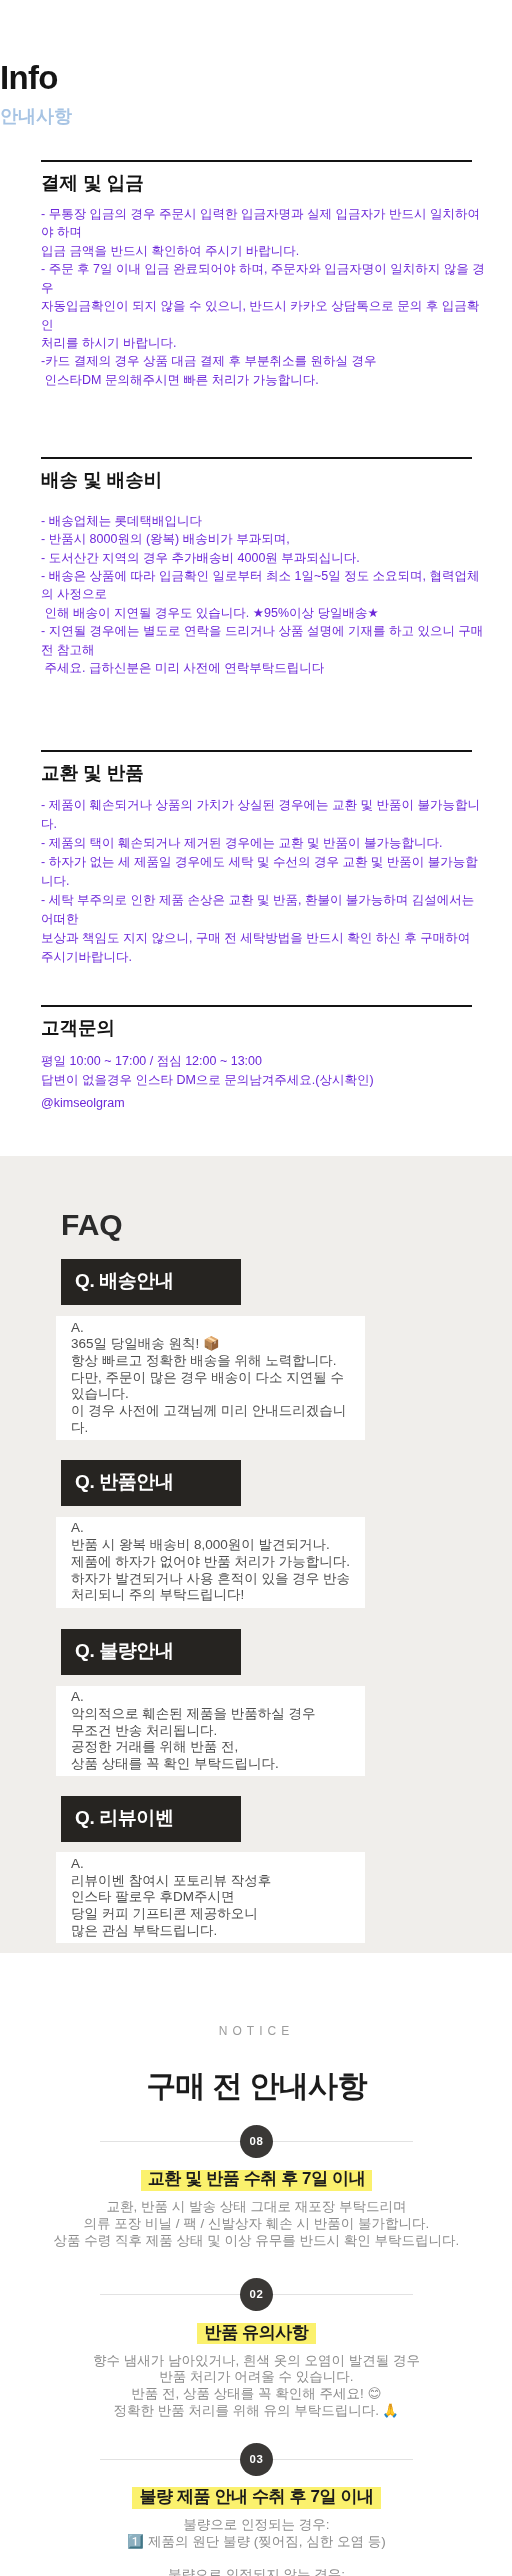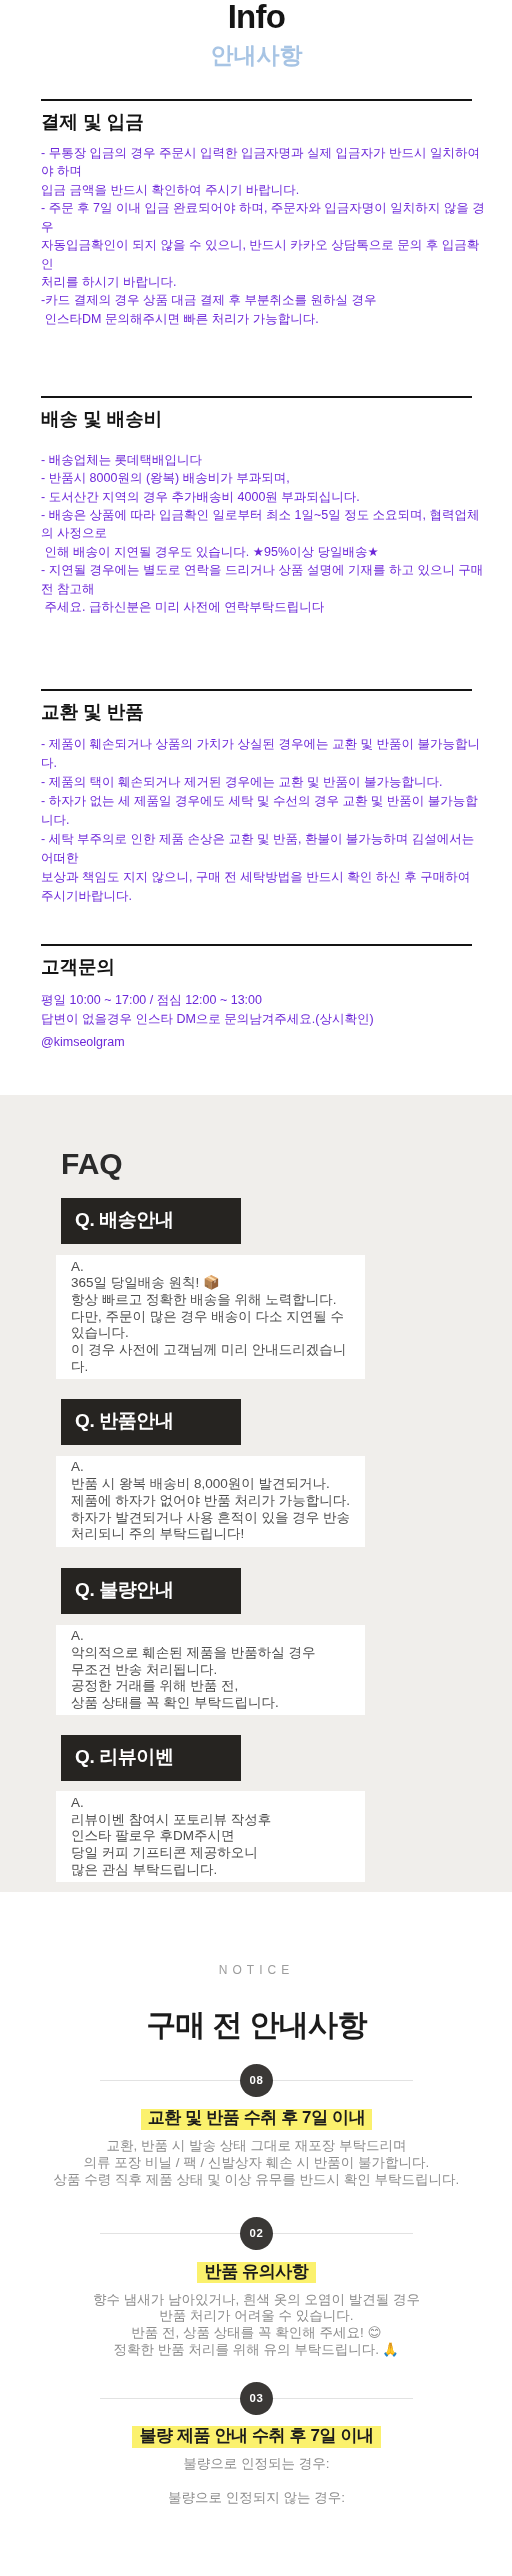--- a/index.html
+++ b/index.html
@@ -1,22 +1,22 @@
 <!DOCTYPE html>
 <html lang="ko" style="font-size:11.4px"><head>
 <meta charset="utf-8">
 <style>
   html,body { margin:0; padding:0; background:#ffffff; }
   body { font-family:"Liberation Sans","DejaVu Sans",sans-serif; }
   .page { position:relative; width:513px; height:2576px; margin:0 auto; background:#ffffff; overflow:hidden; }
 
   
-  .header { text-align:center; }
+  .header { padding-top:61px; }
   .header-title { font-size:33px; line-height:34px; font-weight:800; color:#151515; letter-spacing:-0.7px; }
-  .header-subtitle { margin-top:10.7px; font-size:23px; line-height:20px; color:#a7c4e4; font-weight:600; }
+  .header-subtitle { margin-top:10.7px; font-size:18px; line-height:20px; color:#a7c4e4; font-weight:600; }
 
   
   .divider { margin-left:41px; margin-right:41px; border-top:2.8px solid #141414; height:0; }
   .d1 { margin-top:34px; }
   .d2 { margin-top:68px; }
   .d3 { margin-top:73px; }
   .d4 { margin-top:38px; }
 
   
   .info-section { margin-left:41px; margin-right:26px; }
@@ -206,20 +206,21 @@
     <div>
       <div class="num-row n3">
         <div class="rule"></div>
         <div class="num-circle">03</div>
       </div>
       <div class="notice-heading">
         <span class="hl">불량 제품 안내 수취 후 7일 이내</span>
       </div>
       <div class="notice-body">
         <div class="notice-line">불량으로 인정되는 경우:</div>
+        <div class="notice-line">1️⃣ 제품의 원단 불량 (찢어짐, 심한 오염 등)</div>
         <div class="notice-line"></div>
         <div class="notice-line">불량으로 인정되지 않는 경우:</div>
 
       </div>
     </div>
   </div>
 
 </div>
 
 

